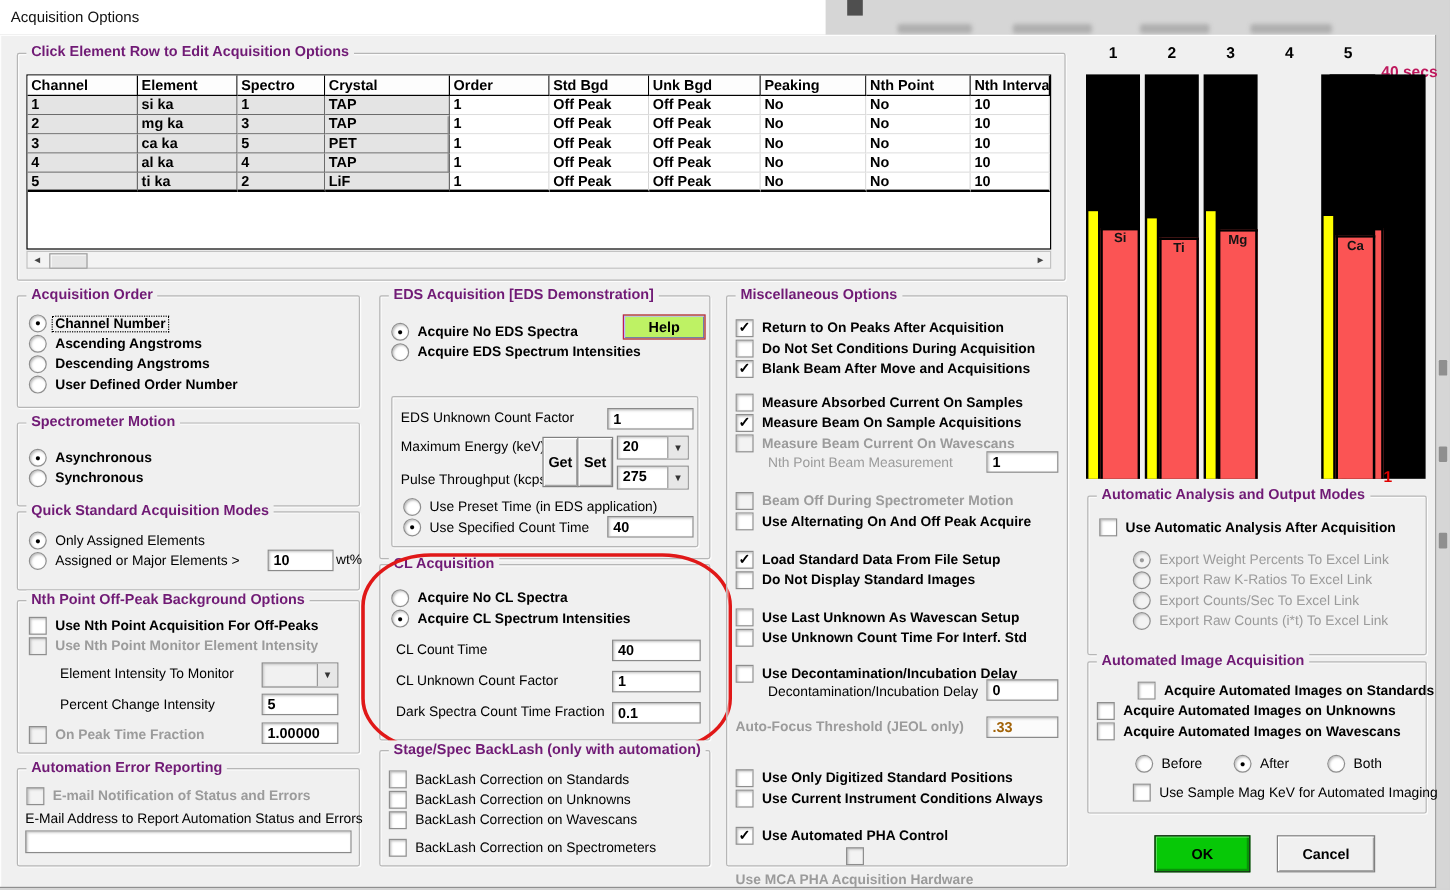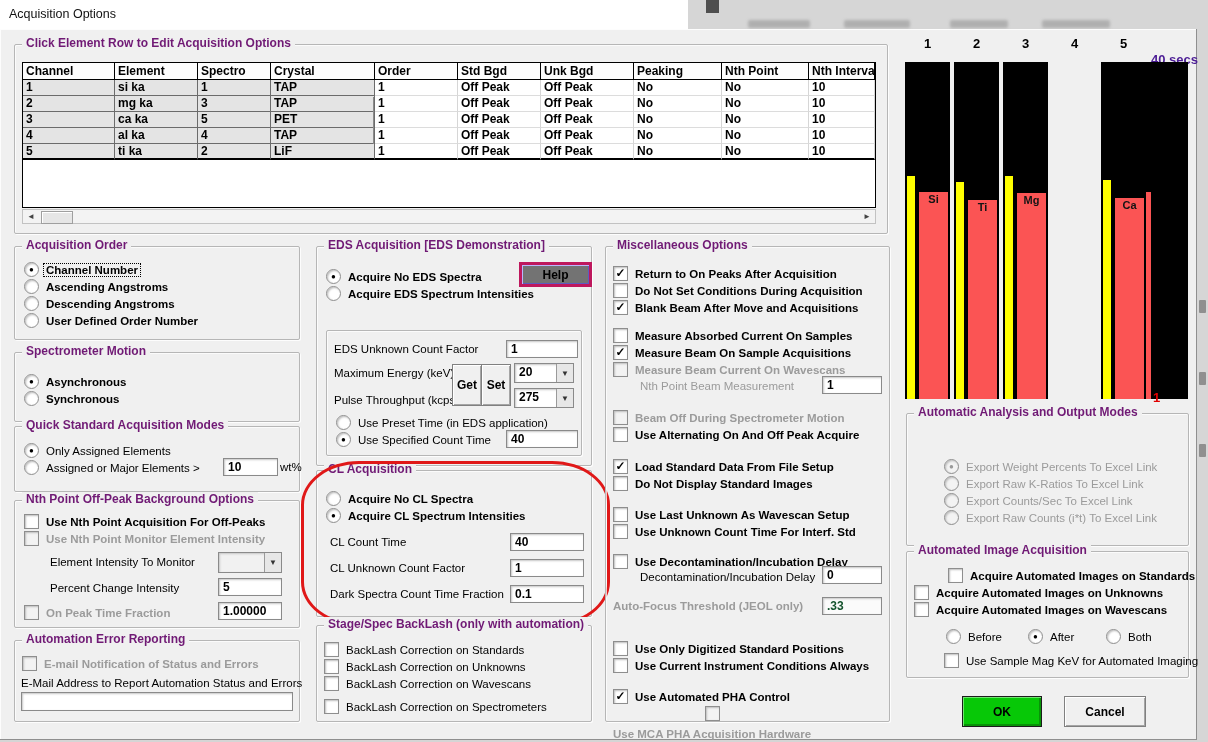--- a/index.html
+++ b/index.html
@@ -20,46 +20,46 @@
   .cb.dis{background:#f3f3f3;}
   .radio{width:13px;height:13px;border-radius:50%;background:#fff;border:1px solid #8e8e8e;box-shadow:inset 1px 1px 2px #bdbdbd;display:flex;align-items:center;justify-content:center;flex:none;}
   .radio .mk{font-size:8px;line-height:9px;color:#000;}
   .radio.dis{background:#f3f3f3;}
   .radio.dis .mk{color:#9a9a9a;}
   .lb{font-size:11.5px;font-weight:bold;color:#000;}
   .lr{font-size:11.5px;color:#000;}
   .dis-t{color:#9b9b9b;}
   .focus{outline:1px dotted #000;padding:0 2px;margin:0 -2px;}
   .field{position:absolute;background:#fff;border:1px solid #8a8a8a;box-shadow:inset 1px 1px 2px #c6c6c6;font-size:12px;font-weight:bold;padding:1px 4px;line-height:14px;color:#000;}
-  .field.dis{color:#14532d;background:#fbfbfb;}
+  .field.dis{color:#a16207;background:#fbfbfb;}
   .combo{position:absolute;background:#fff;border:1px solid #8a8a8a;box-shadow:inset 1px 1px 2px #c6c6c6;display:flex;}
   .combo .val{flex:1;font-size:12px;font-weight:bold;padding:1px 4px;line-height:15px;}
   .combo .arr{width:16px;background:#e7e7e7;border-left:1px solid #9a9a9a;display:flex;align-items:center;justify-content:center;font-size:8px;color:#333;}
   .combo.dis{background:#f1f1f1;}
   .btn{position:absolute;display:flex;align-items:center;justify-content:center;font-weight:bold;font-size:12px;color:#000;background:#f0f0f0;border:1px solid #808080;box-shadow:inset 1px 1px 0 #ffffff, inset -1px -1px 0 #a5a5a5;}
-  .btn-help{background:#737373;border:3px solid #be185d;box-shadow:inset 1px 1px 0 #b8b8ff, inset -1px -1px 0 #5c5cc0;}
+  .btn-help{background:#bef264;border:1px solid #be185d;box-shadow:inset 1px 1px 0 #b8b8ff, inset -1px -1px 0 #5c5cc0;}
   .btn-ok{background:#07c807;border:1px solid #1c1c1c;box-shadow:inset 1px 1px 0 #6fe66f, inset -2px -2px 0 #089308;}
   
   .tbl{position:absolute;left:22px;top:62px;width:854px;height:146px;background:#fff;border:1px solid #000;box-sizing:border-box;}
   .trow{display:grid;grid-template-columns:92px 83px 73px 104px 83px 83px 93px 88px 87px 66px;}
   .hc{height:17px;box-sizing:border-box;border-right:1px solid #000;border-bottom:1px solid #000;font-weight:bold;font-size:12px;padding:1px 3px;background:#fdfdfd;white-space:nowrap;overflow:hidden;}
   .gc{height:16px;box-sizing:border-box;border-right:1px solid #6b6b6b;border-bottom:1px solid #6b6b6b;background:#e4e4e4;font-weight:bold;font-size:12px;padding:0 3px;white-space:nowrap;overflow:hidden;}
   .wc{height:16px;box-sizing:border-box;border-right:1px solid #d6d6d6;border-bottom:1px solid #dcdcdc;background:#fff;font-weight:bold;font-size:12px;padding:0 3px;white-space:nowrap;overflow:hidden;}
   .lastrow .gc,.lastrow .wc{border-bottom:2px solid #000;}
   .vline{position:absolute;left:373px;top:97px;width:1px;height:47px;background:#8a8a8a;}
   .hscroll{position:absolute;left:22px;top:209px;width:854px;height:15px;background:#f3f3f3;border:1px solid #c2c2c2;box-sizing:border-box;}
   .sb-arrow{position:absolute;top:1px;width:14px;height:11px;display:flex;align-items:center;justify-content:center;font-size:8px;color:#444;}
   .sb-thumb{position:absolute;left:18px;top:1px;width:30px;height:11px;background:#e6e6e6;border:1px solid #9f9f9f;box-shadow:inset 1px 1px 0 #fff;}
   
   .spec-num{position:absolute;top:36px;width:45px;text-align:center;font-size:13px;font-weight:bold;color:#000;}
   .chart-col{position:absolute;top:62px;width:45px;height:337px;background:#000;}
   .ybar{position:absolute;left:2px;bottom:0;width:8px;background:#ffff00;}
   .rbar{position:absolute;left:12px;bottom:0;width:29px;background:#fb5454;border:2px solid #000;border-bottom:none;}
   .el{position:absolute;top:1px;width:100%;text-align:center;font-size:11px;font-weight:bold;color:#141414;}
-  .secs{position:absolute;left:1151px;top:52px;font-size:13px;font-weight:bold;color:#4c1d95;white-space:nowrap;}
+  .secs{position:absolute;left:1151px;top:52px;font-size:13px;font-weight:bold;color:#be185d;white-space:nowrap;}
   .cursor1{position:absolute;left:1153px;top:390px;font-size:13px;font-weight:bold;color:#e00000;}
   .redoval{position:absolute;left:301px;top:461px;width:303px;height:159px;border:3px solid #e01818;border-radius:58px/44px;pointer-events:none;}
 </style>
 </head>
 <body>
 
 <div id="screen">
 
   <div class="titlebar"></div>
   <div class="bg-tr"></div>
@@ -532,20 +532,26 @@
     <div class="ybar" style="height: 65%;"></div>
     <div class="rbar" style="height: 59.6%;">
       <span class="el">Ca</span>
     </div>
   </div>
   <div class="cursor1">1</div>
 
   <div class="grp" style="left:906px;top:413px;width:281px;height:131px;">
     <div class="grp-title">Automatic Analysis and Output Modes</div>
   </div>
+  <div class="row" style="left:916px;top:432px;">
+    <span class="cb">
+        <span class="mk"></span>
+      </span>
+    <span class="lb">Use Automatic Analysis After Acquisition</span>
+  </div>
   <div class="row" style="left:944px;top:459px;">
     <span class="radio dis">
         <span class="mk">●</span>
       </span>
     <span class="lr dis-t">Export Weight Percents To Excel Link</span>
   </div>
   <div class="row" style="left:944px;top:476px;">
     <span class="radio dis">
         <span class="mk"></span>
       </span>

